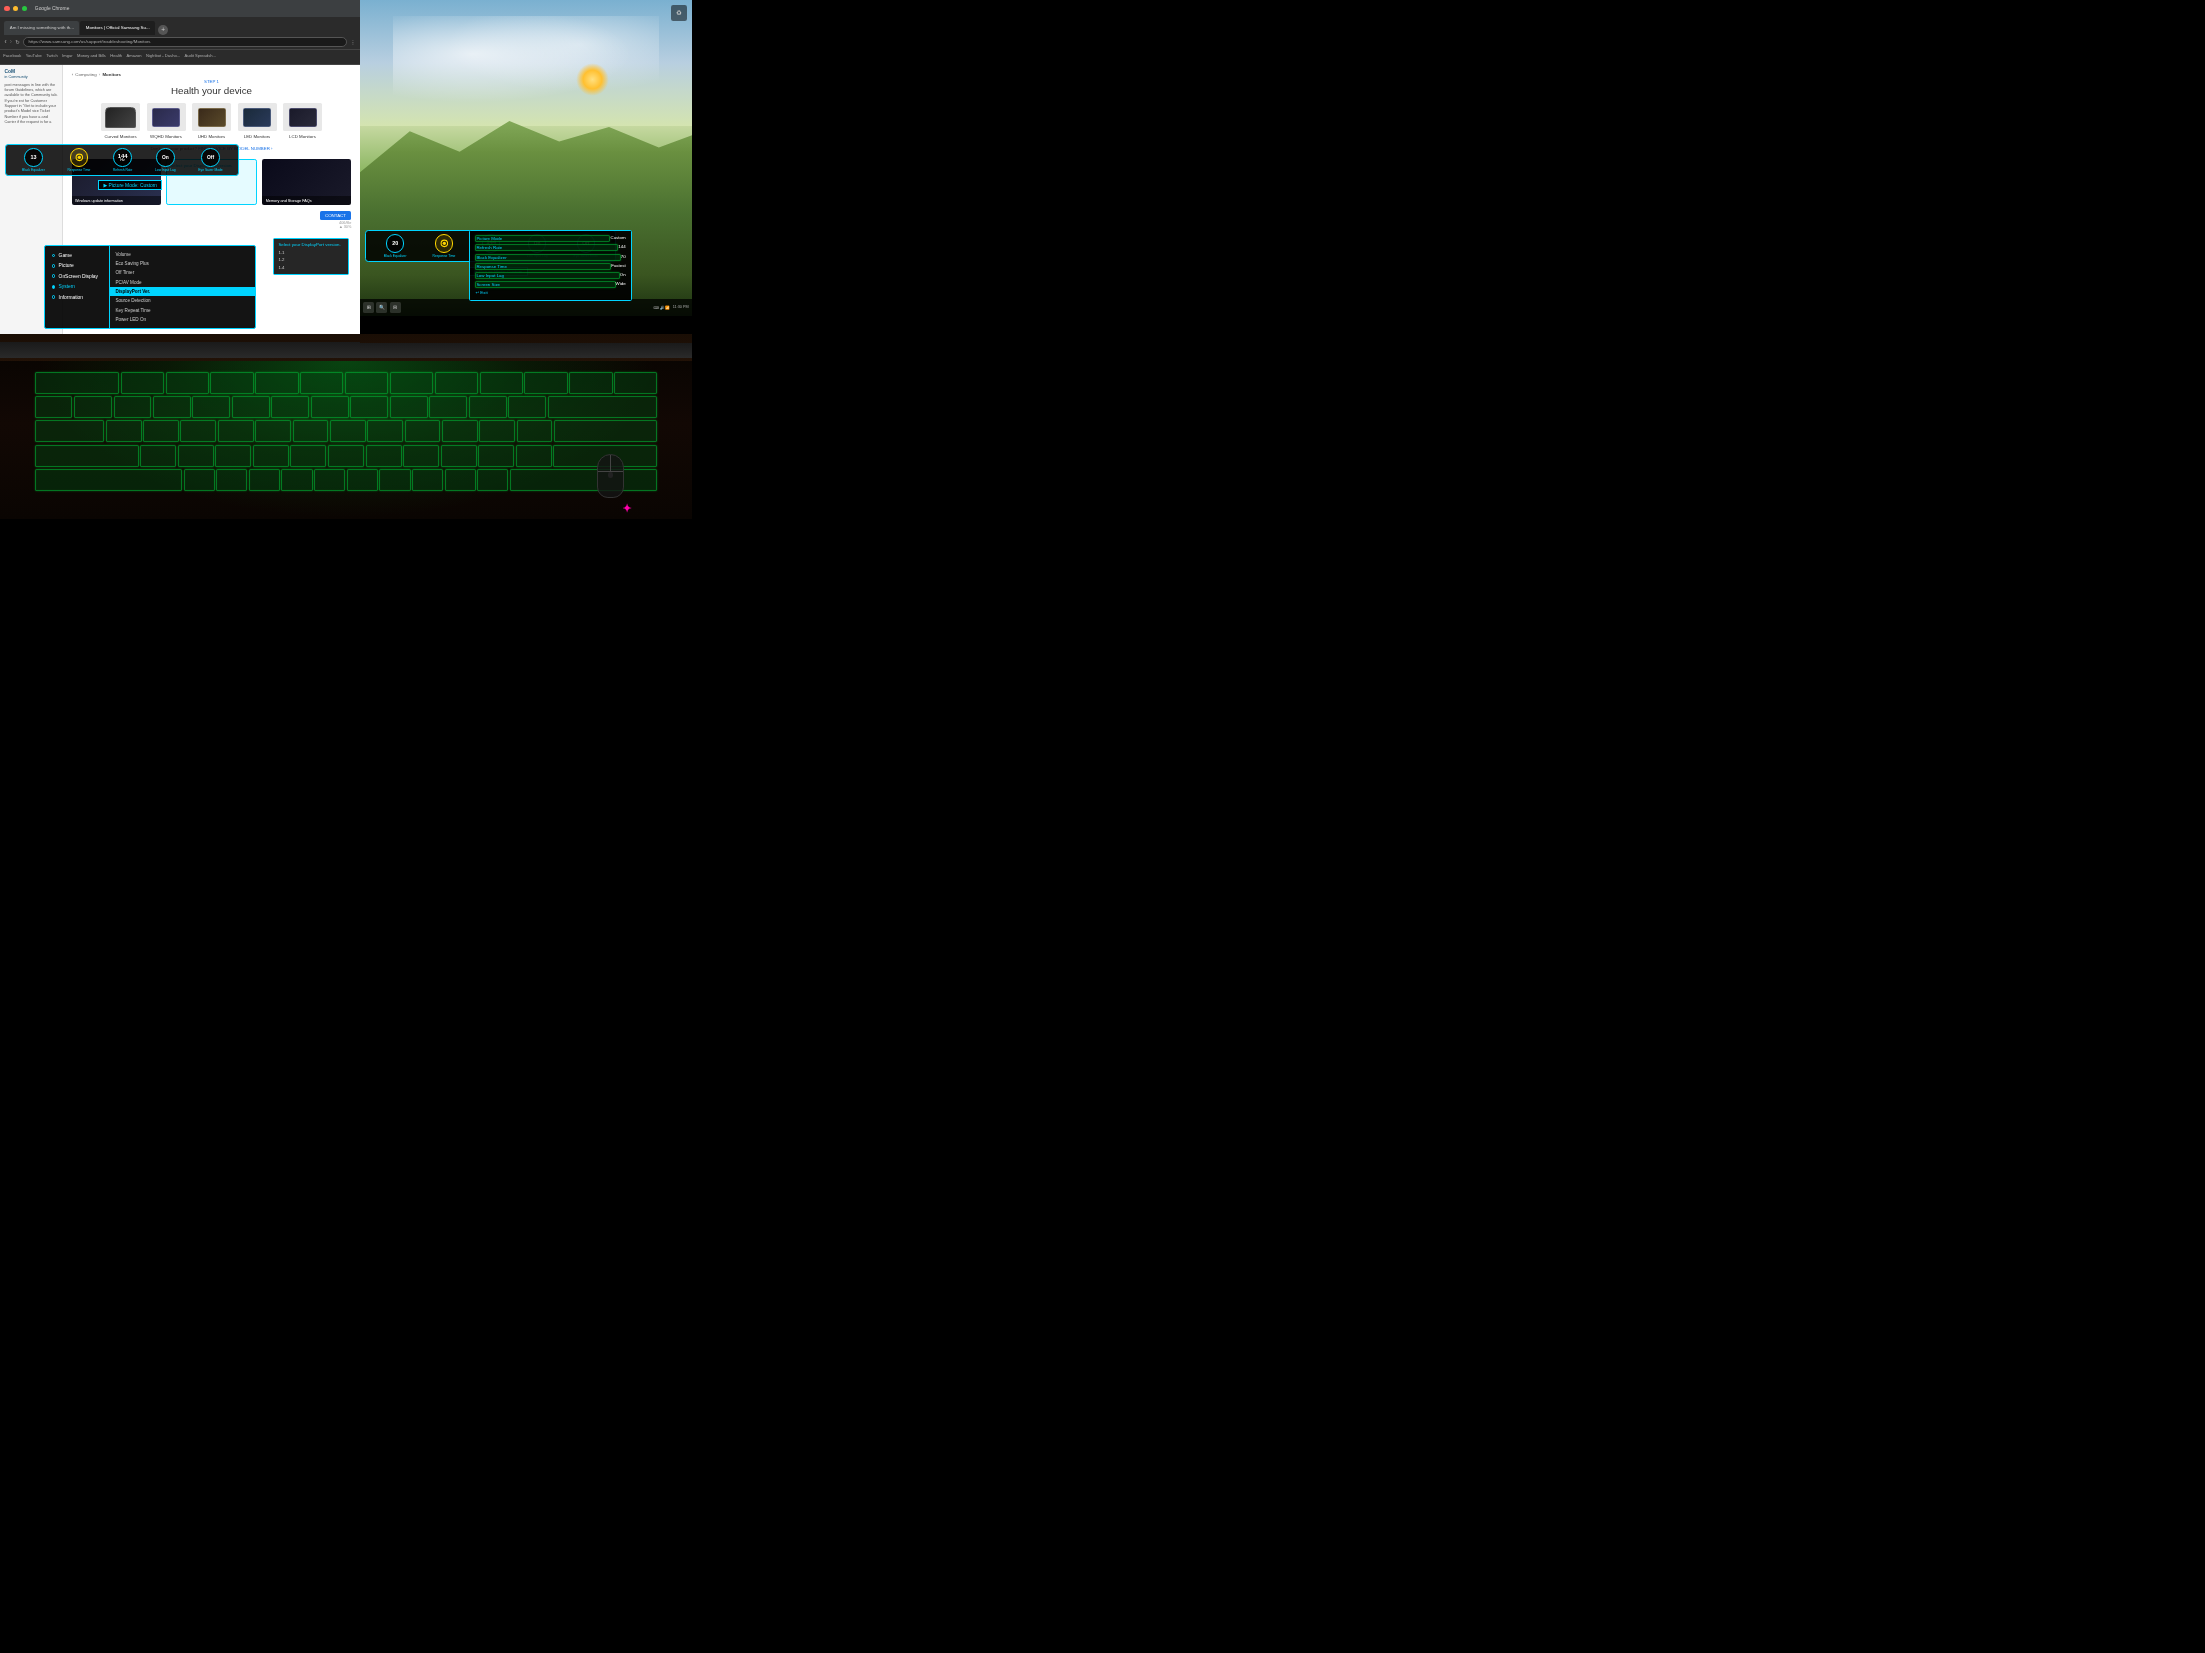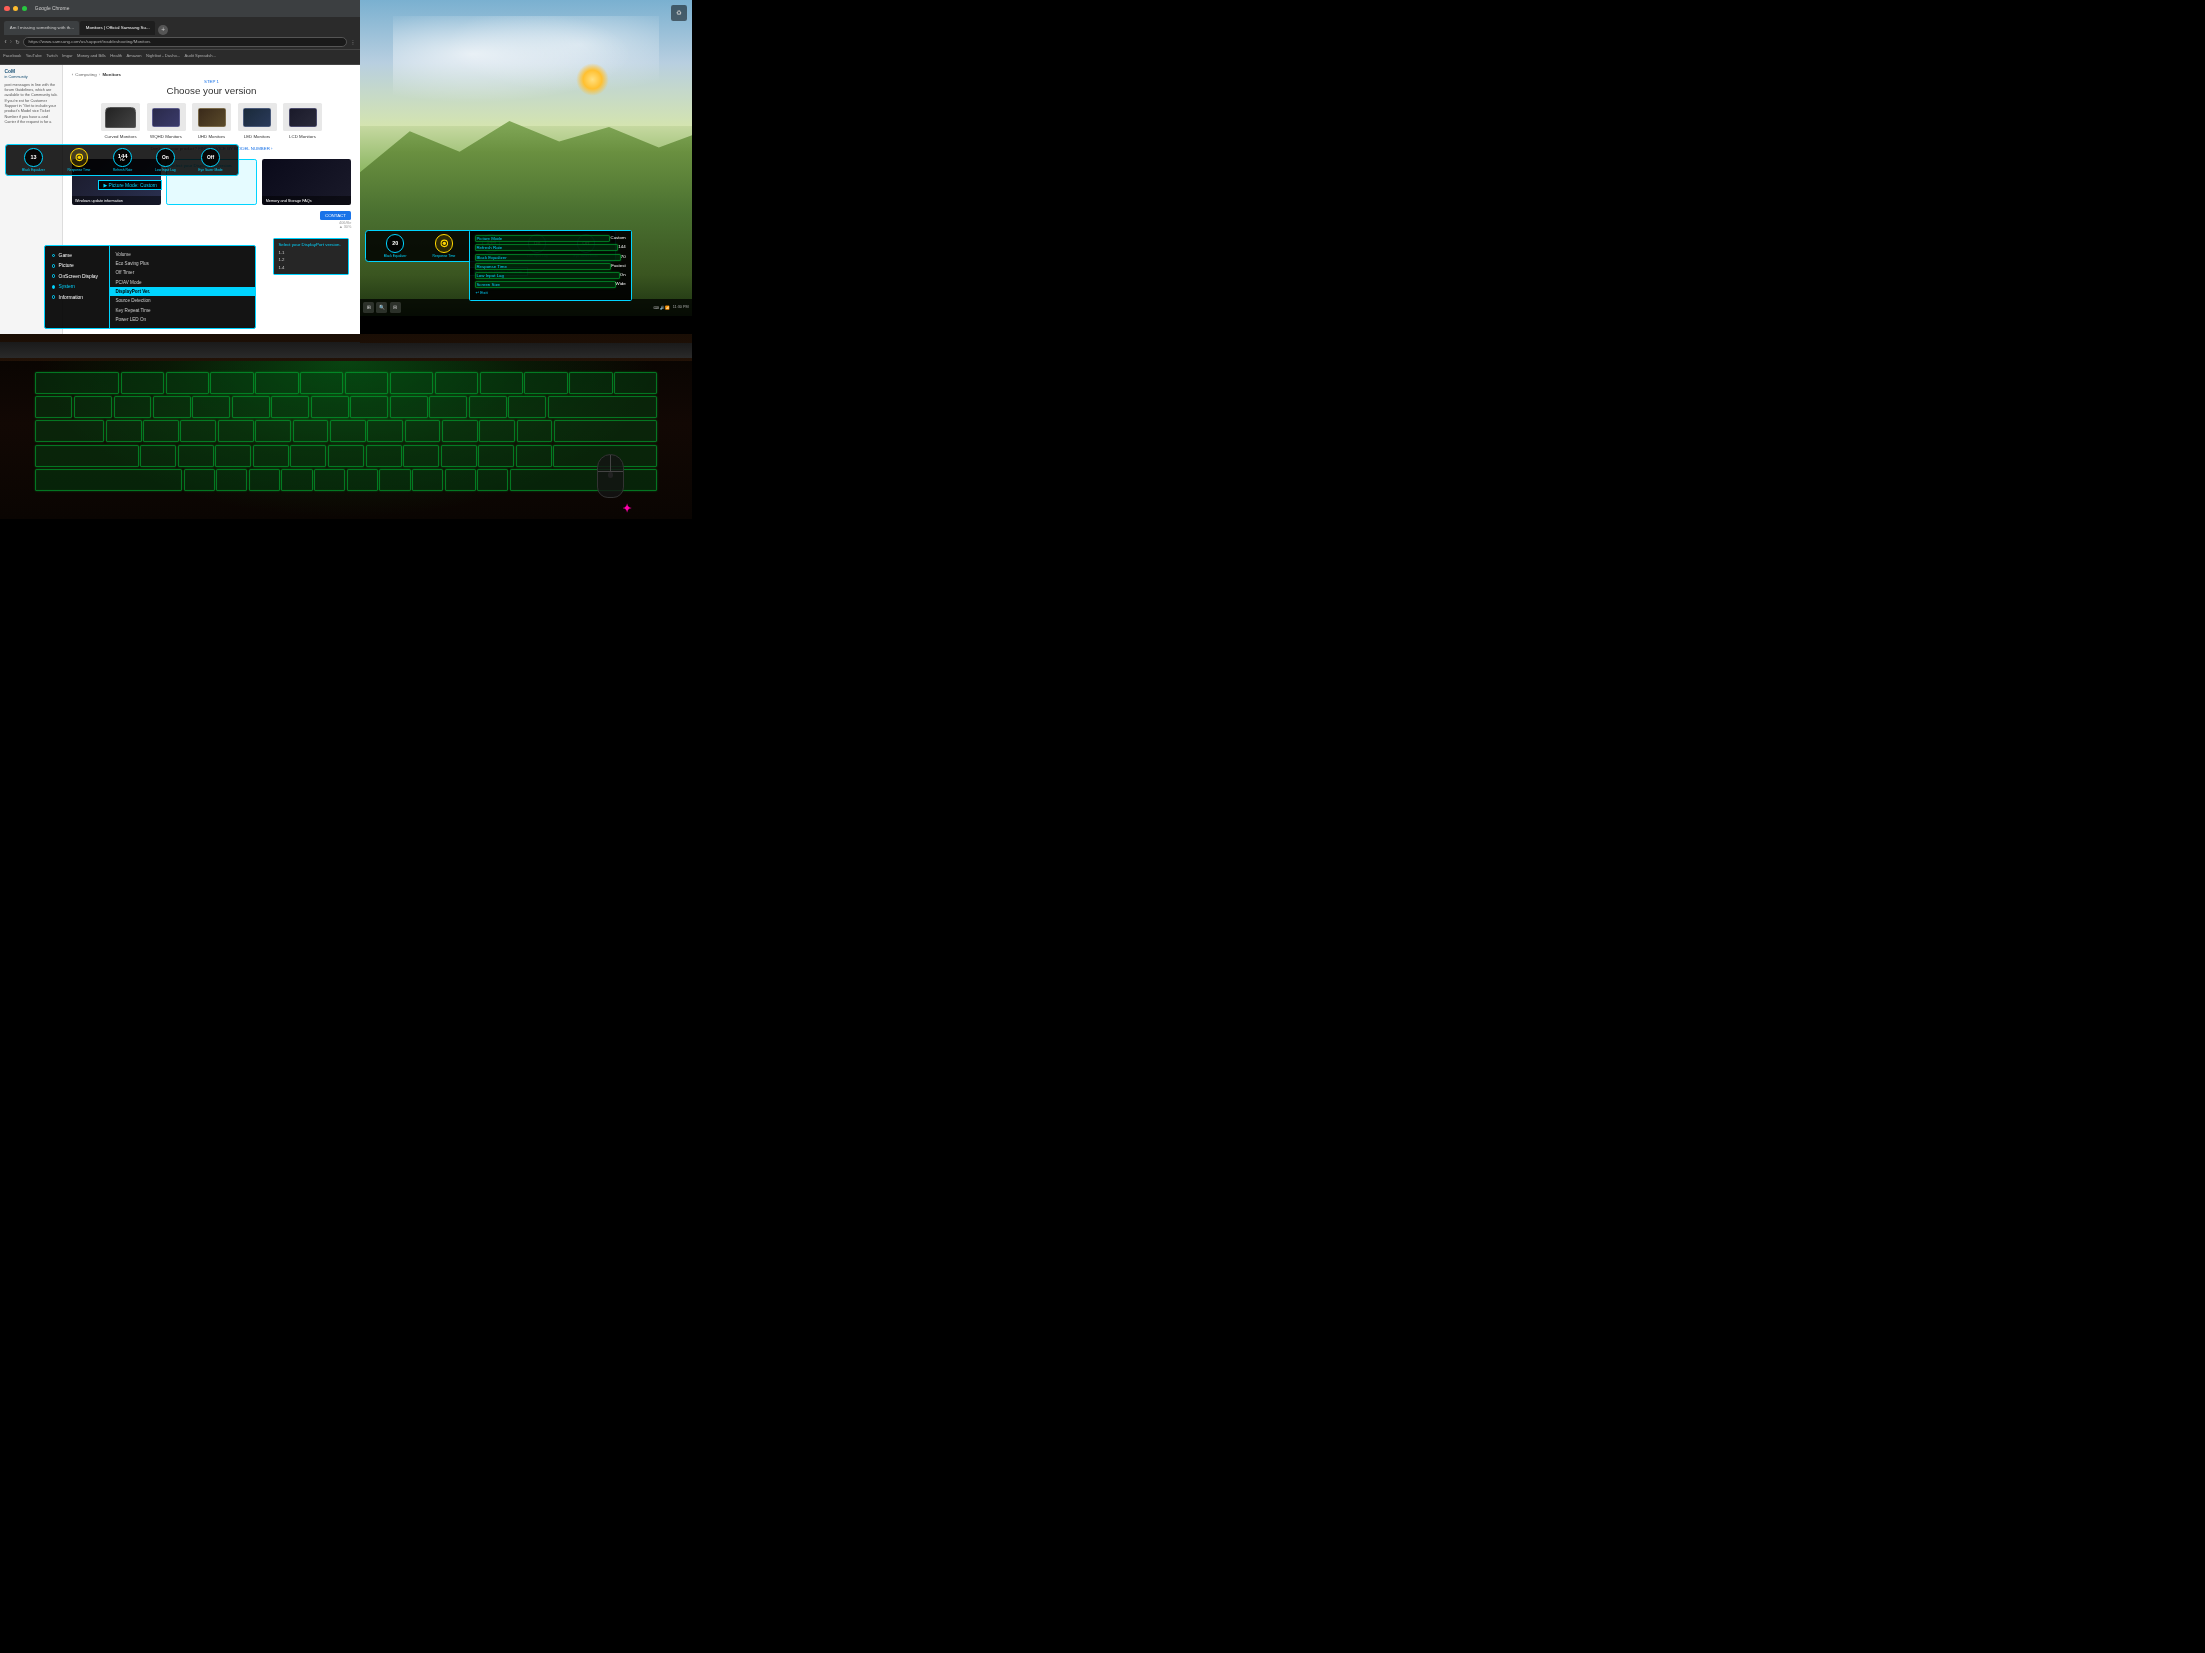--- a/index.html
+++ b/index.html
@@ -749,21 +749,21 @@
     </div>
 
     <div class="samsung-main">
       <div class="breadcrumb">
         <span>‹</span>
         <span style="color:#666;">Computing</span>
         <span class="arrow">›</span>
         <span style="color:#333;font-weight:bold;">Monitors</span>
       </div>
       <div class="step-label">STEP 1</div>
-      <div class="page-title">Choose your version</div>
+      <div class="page-title">Health your device</div>
 
       <div class="device-grid">
         <div class="device-card">
           <div class="img-placeholder">
             <div style="width:30.5px;height:21px;background:linear-gradient(135deg,#222,#444);border-radius:4.4px 4.4px 1.1px 1.1px;border:1.1px solid #555;"></div>
           </div>
           <div class="card-label">Curved Monitors</div>
         </div>
         <div class="device-card">
           <div class="img-placeholder">

